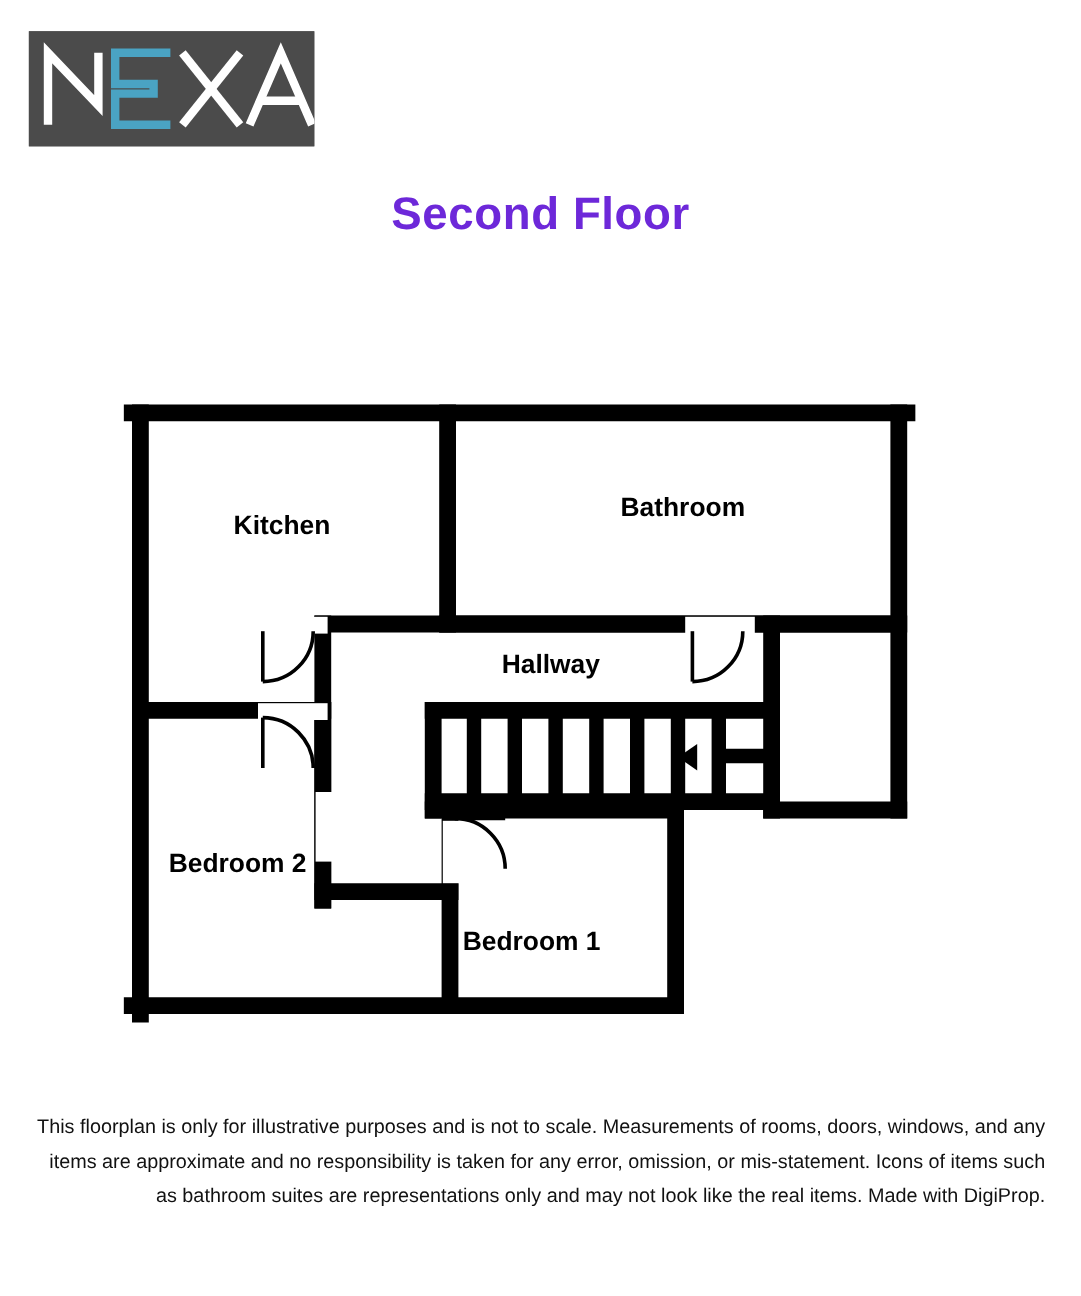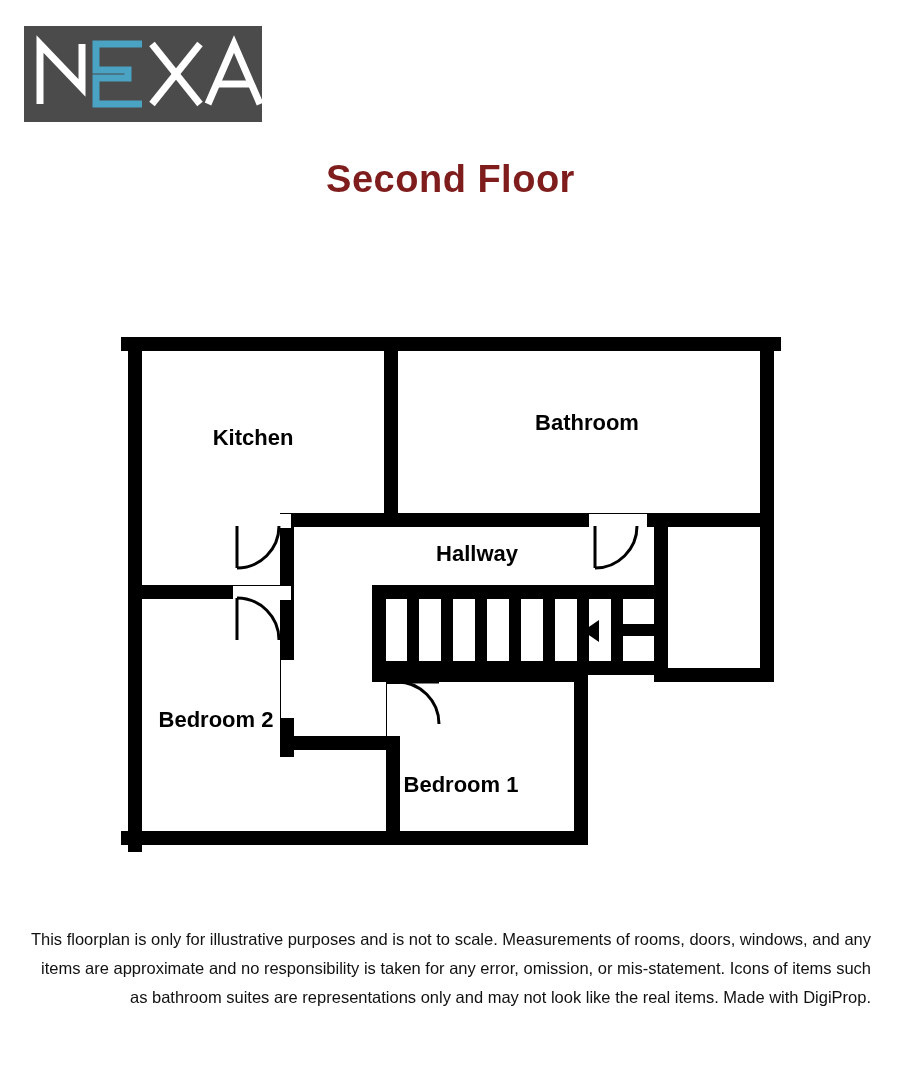--- a/index.html
+++ b/index.html
@@ -31,27 +31,27 @@
   
   #floor-title {
     position: absolute;
     left: 0;
     top: 158px;
     width: 901px;
     text-align: center;
     font-size: 38px;
     font-weight: bold;
     letter-spacing: 0.5px;
-    color: #7f1d1d;
+    color: #6d28d9;
   }
 
   
   #plan {
     position: absolute;
-    left: 121px;
+    left: 103px;
     top: 330px;
     width: 660px;
     height: 540px;
   }
   #plan svg { display: block; }
 
   .room-label {
     font-family: "Liberation Sans", sans-serif;
     font-weight: bold;
     fill: #000;

